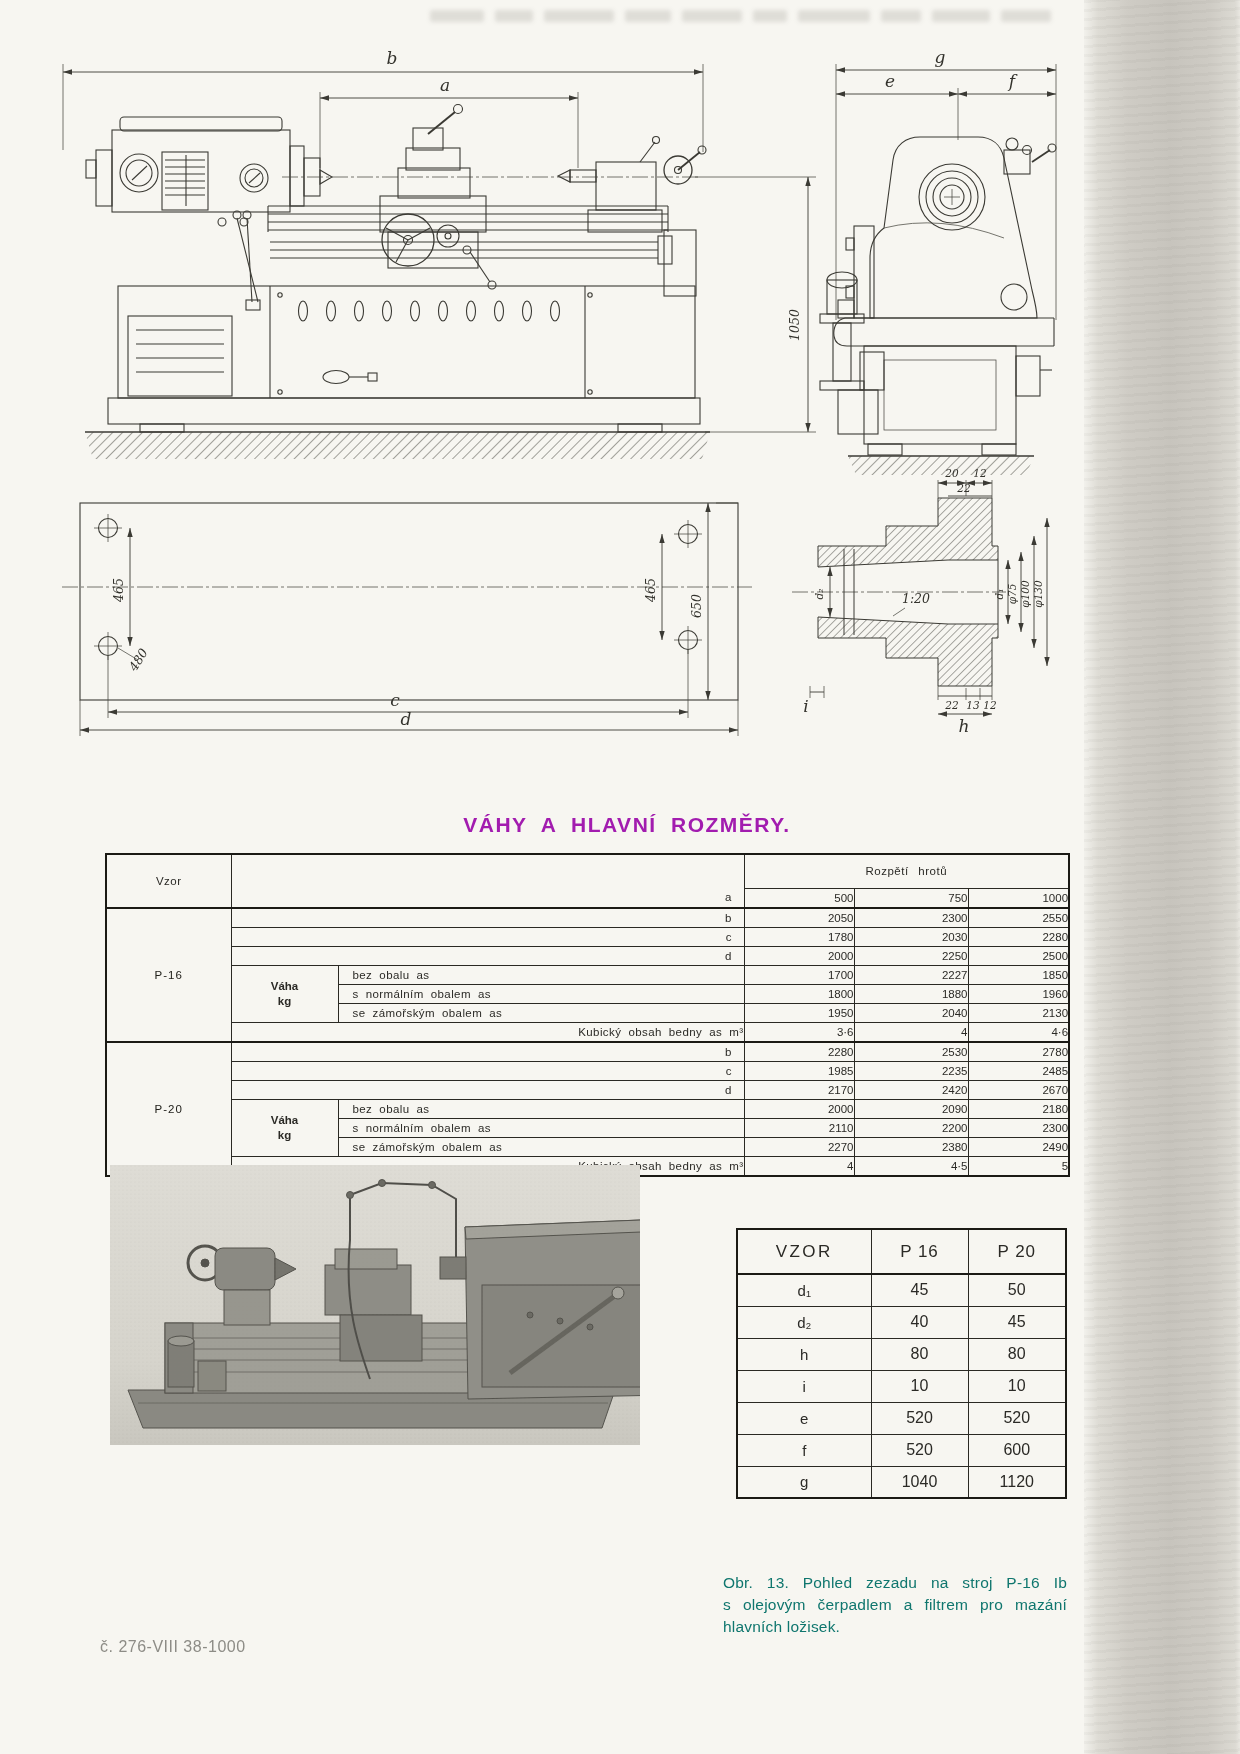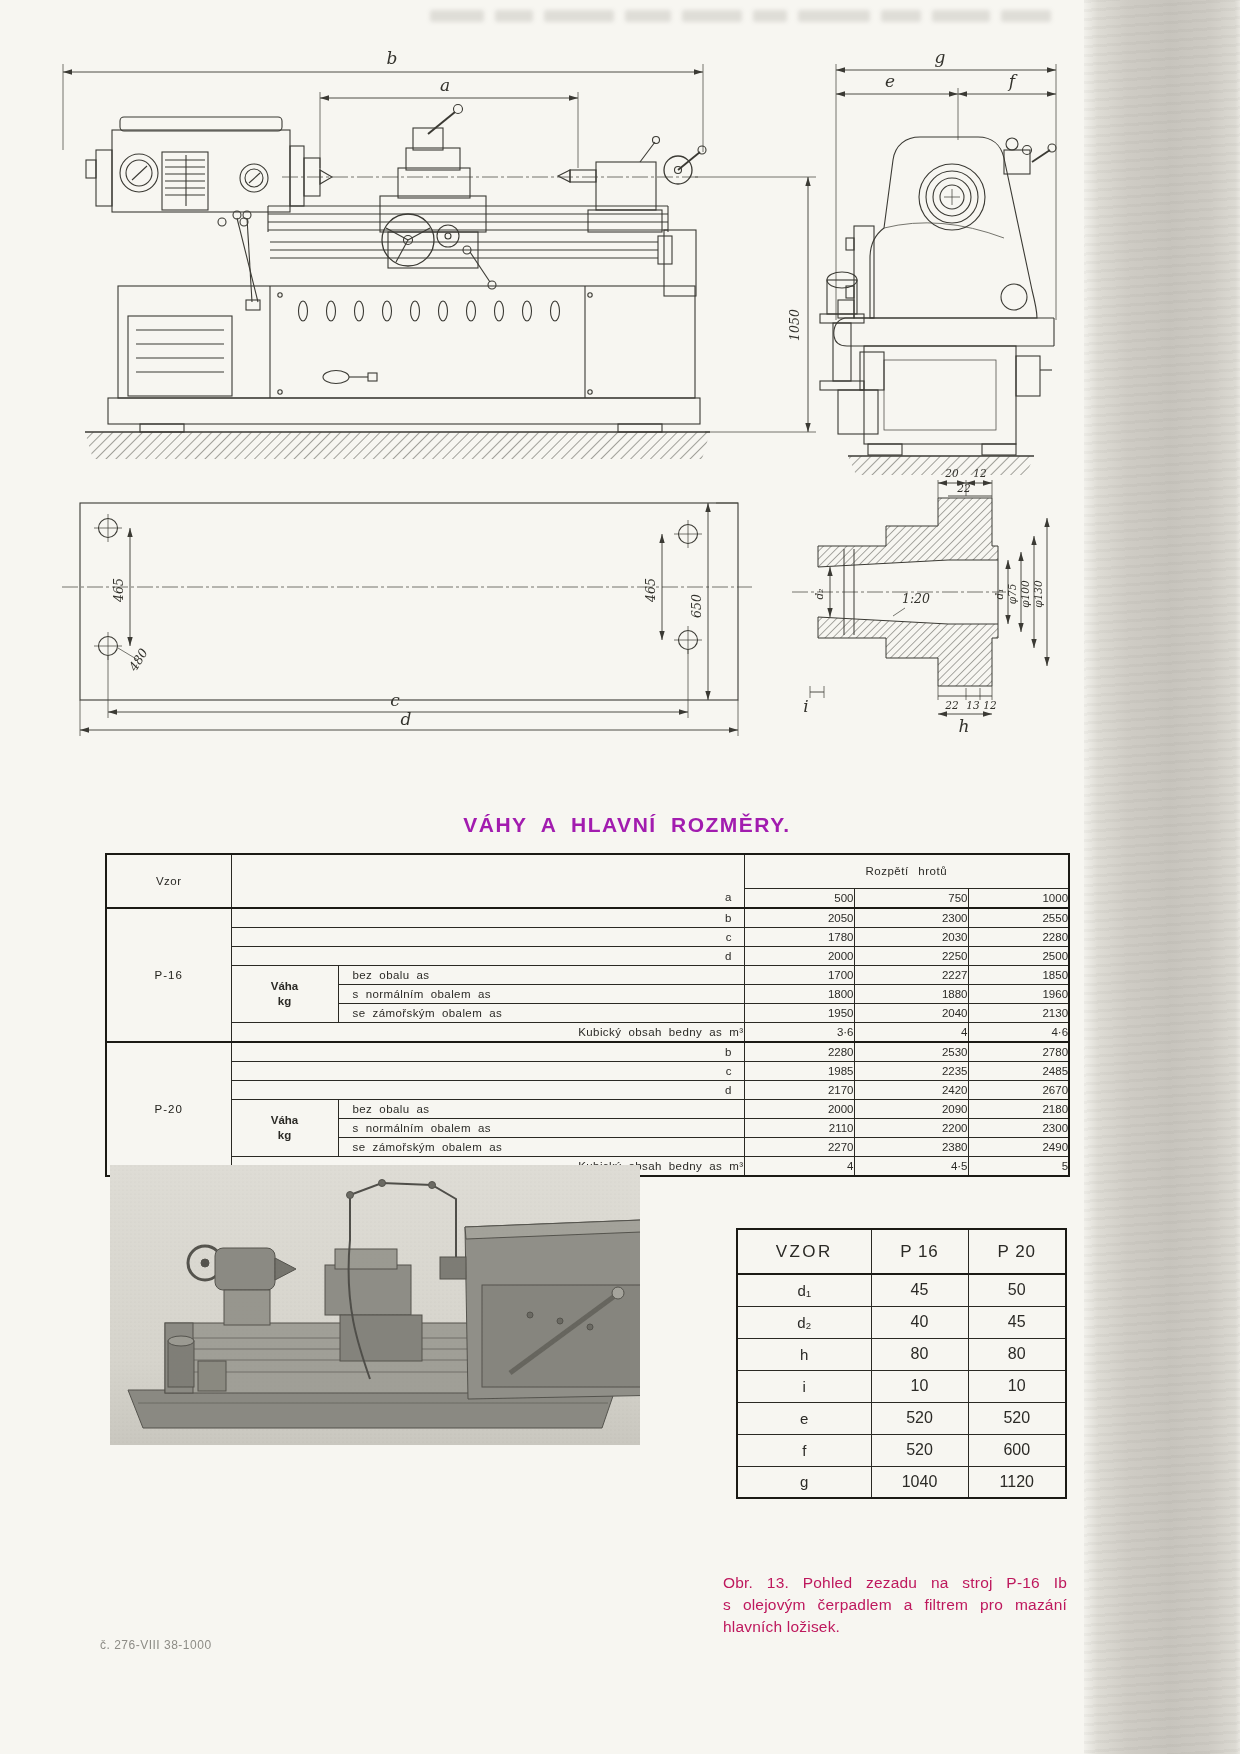--- a/index.html
+++ b/index.html
@@ -44,23 +44,23 @@
   
   .small-table{position:absolute;top:1228px;left:736px;width:329px;border:2.6px solid #1b1a15;}
   .small-table td{padding:0;text-align:center;vertical-align:middle;}
   .st-h{height:45px;font-size:17px;}
   .st-r{height:32px;font-size:15px;}
   .st-vzor{letter-spacing:2.5px;}
   .st-model{font-weight:normal;letter-spacing:1px;}
   .st-val{font-size:16px;}
   
   .caption{position:absolute;top:1572px;left:723px;width:344px;font-size:15.5px;
-           line-height:1.42;color:#be185d;letter-spacing:0.2px;}
+           line-height:1.42;color:#0f766e;letter-spacing:0.2px;}
   .cap-j{text-align:justify;text-align-last:justify;}
-  .footer{position:absolute;top:1638px;left:100px;font-size:12px;color:#8d8c86;letter-spacing:0.5px;}
+  .footer{position:absolute;top:1638px;left:100px;font-size:16px;color:#8d8c86;letter-spacing:0.5px;}
 </style>
 </head>
 <body>
 
 <div class="page">
 
   <div class="edge-band"></div>
 
   <div class="ghost">
     <i style="width:54px"></i>

